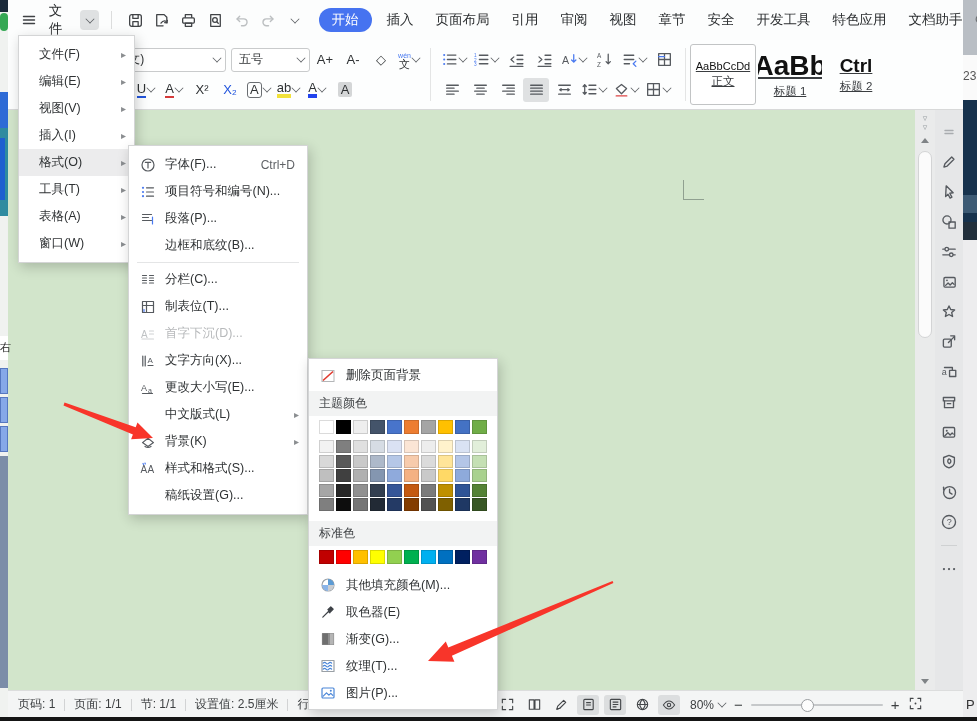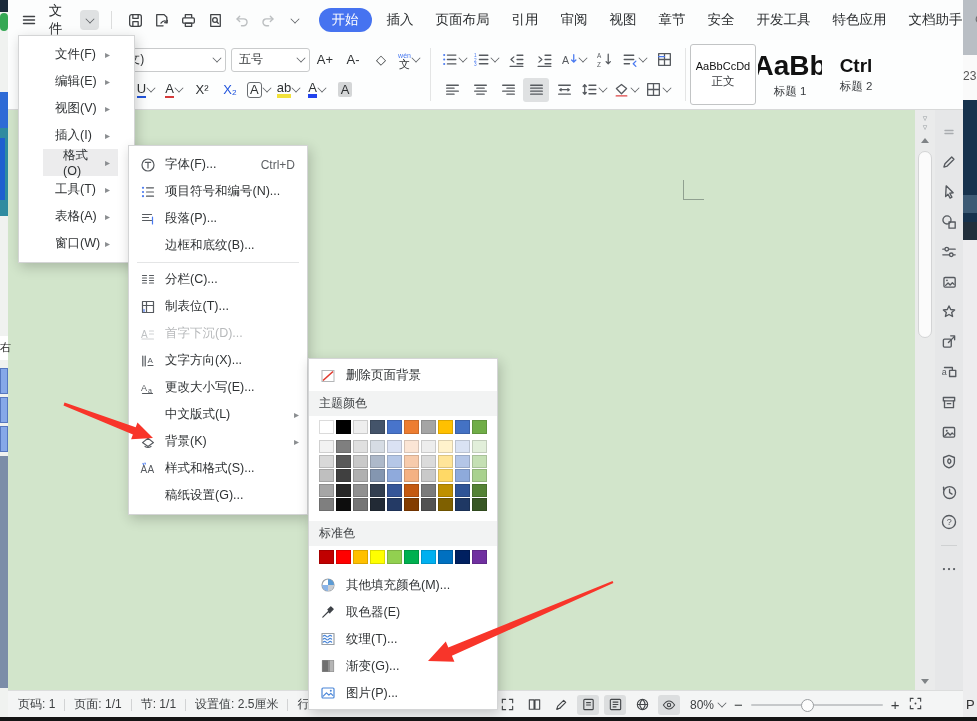--- a/index.html
+++ b/index.html
@@ -43,21 +43,21 @@
   .rbtn{min-width:22px;height:24px;display:flex;align-items:center;justify-content:center;border-radius:3px;
         font-size:13px;color:#2f3234;padding:0 2px;gap:1px;}
   .rbtn.sel{background:#dfe1e2;}
   .u-blue{border-bottom:2.5px solid #2255dd;padding-bottom:0;line-height:14px;}
   .u-yellow{border-bottom:4px solid #f2e23a;line-height:13px;}
   .u-color{border-bottom:4px solid #2244ee;line-height:13px;}
   .u-red{border-bottom:2px solid #d43a3a;line-height:15px;}
   .shadeA{background:#d4d6d7;padding:0 3px;border-radius:2px;}
   .phon{display:flex;flex-direction:column;align-items:center;line-height:8px;font-size:11px;}
   .phon .py{font-size:7px;color:#4a7af0;}
-  .styles-panel{display:flex;align-items:stretch;gap:2px;padding:4px 2px;}
+  .styles-panel{display:flex;align-items:stretch;gap:2px;padding:4px 2px;text-decoration:underline;}
   .stylecard{width:64px;display:flex;flex-direction:column;align-items:center;justify-content:center;border-radius:3px;overflow:hidden;}
   .stylecard.sel{border:1px solid #c2c4c5;background:#fff;}
   .sc-prev{white-space:nowrap;color:#111;}
   .sc-label{font-size:11.5px;color:#3a3d40;margin-top:2px;white-space:nowrap;}
   
   .doc{left:8px;top:109px;width:907px;height:581px;background:#d2e5cb;z-index:1;}
   .corner-v{left:683px;top:180px;width:1px;height:20px;background:#90a090;z-index:2;}
   .corner-h{left:683px;top:199px;width:21px;height:1px;background:#90a090;z-index:2;}
   
   .vscroll{left:915px;top:109px;width:20px;height:581px;background:#eaebeb;z-index:3;display:flex;flex-direction:column;align-items:center;}
@@ -77,23 +77,23 @@
   .sb-sep{width:1px;height:12px;background:#d2d3d4;}
   .sb-views{position:absolute;left:488px;display:flex;align-items:center;gap:5px;}
   .sb-ic{width:22px;height:20px;display:flex;align-items:center;justify-content:center;border-radius:3px;}
   .sb-ic.sel{background:#dcdedf;}
   .sb-zoom{position:absolute;left:682px;right:8px;display:flex;align-items:center;gap:8px;}
   .slider{position:relative;width:132px;height:2px;background:#c6c8ca;border-radius:1px;}
   .knob{position:absolute;left:38%;top:-5px;width:11px;height:11px;background:#fdfdfd;border:1px solid #9a9da0;border-radius:50%;}
   .pm{font-size:15px;color:#3c3f41;}
   
   .menu{position:absolute;background:#fff;border:1px solid #d4d5d6;box-shadow:2px 4px 12px rgba(0,0,0,.20);box-sizing:border-box;}
-  .main-menu{left:18px;top:35px;width:117px;padding:5px 16px;z-index:50;}
+  .main-menu{left:18px;top:35px;width:117px;padding:5px 0;z-index:50;}
   .mrow{height:27px;display:flex;align-items:center;padding:0 8px 0 20px;font-size:12.5px;color:#2f3234;}
-  .mrow.hl{background:#ececed;margin-left:8px;}
+  .mrow.hl{background:#ececed;}
   .marrow{margin-left:auto;color:#8a8d90;font-size:10px;}
   .fmt-menu{left:128px;top:145px;width:180px;padding:5px 0;z-index:51;}
   .frow{height:27px;display:flex;align-items:center;padding:0 8px 0 10px;font-size:12.5px;color:#2f3234;}
   .frow.dis{color:#b7b9bb;}
   .ficon{width:18px;height:16px;margin-right:8px;display:flex;align-items:center;justify-content:center;flex:0 0 auto;}
   .flabel{white-space:nowrap;text-align:right;}
   .fshort{margin-left:auto;color:#5f6266;font-size:12px;padding-right:4px;}
   .fdiv{height:1px;background:#e4e5e6;margin:3px 8px;}
   .color-menu{left:308px;top:358px;width:190px;padding:3px 0 2px;z-index:52;}
   .crow{height:27px;display:flex;align-items:center;padding:0 8px 0 10px;font-size:12.5px;color:#2f3234;}
@@ -849,35 +849,35 @@
             <svg width="16" height="16" viewBox="0 0 16 16" fill="none" stroke="#565a5f" stroke-width="1.2" stroke-linecap="round" stroke-linejoin="round">
               <path d="M2.8 13.2l5.7-5.7M8.5 7.5l1.3 1.3" stroke="#3e4247"></path>
               <path d="M10.8 2.8l2.4 2.4-2.9 2.9-2.4-2.4z" fill="#3e4247" stroke="#3e4247"></path>
             </svg>
           </span>
           <span class="flabel">取色器(E)</span>
         </div>
         <div class="crow">
           <span class="cicon">
             <svg width="16" height="16" viewBox="0 0 16 16" fill="none" stroke="#565a5f" stroke-width="1.2" stroke-linecap="round" stroke-linejoin="round">
-              <rect x="2" y="2.5" width="12" height="11" fill="#fff" stroke="#9aa0a6"></rect>
-              <path d="M3.2 5.2q1.4-1.6 2.8 0t2.8 0t2.8 0M3.2 8.2q1.4-1.6 2.8 0t2.8 0t2.8 0M3.2 11.2q1.4-1.6 2.8 0t2.8 0t2.8 0" stroke="#4a86d8"></path>
-            </svg>
-          </span>
-          <span class="flabel">纹理(T)...</span>
+              <rect x="2.5" y="2.5" width="11" height="11" fill="#8f8f8f" stroke="#8a8a8a"></rect>
+              <rect x="2.5" y="2.5" width="5.5" height="11" fill="#6f6f6f" stroke="none"></rect>
+              <rect x="10" y="2.5" width="3.5" height="11" fill="#b5b5b5" stroke="none"></rect>
+            </svg>
+          </span>
+          <span class="flabel">渐变(G)...</span>
         </div>
         <div class="crow">
           <span class="cicon">
             <svg width="16" height="16" viewBox="0 0 16 16" fill="none" stroke="#565a5f" stroke-width="1.2" stroke-linecap="round" stroke-linejoin="round">
-              <rect x="2.5" y="2.5" width="11" height="11" fill="#8f8f8f" stroke="#8a8a8a"></rect>
-              <rect x="2.5" y="2.5" width="5.5" height="11" fill="#6f6f6f" stroke="none"></rect>
-              <rect x="10" y="2.5" width="3.5" height="11" fill="#b5b5b5" stroke="none"></rect>
-            </svg>
-          </span>
-          <span class="flabel">渐变(G)...</span>
+              <rect x="2" y="2.5" width="12" height="11" fill="#fff" stroke="#9aa0a6"></rect>
+              <path d="M3.2 5.2q1.4-1.6 2.8 0t2.8 0t2.8 0M3.2 8.2q1.4-1.6 2.8 0t2.8 0t2.8 0M3.2 11.2q1.4-1.6 2.8 0t2.8 0t2.8 0" stroke="#4a86d8"></path>
+            </svg>
+          </span>
+          <span class="flabel">纹理(T)...</span>
         </div>
         <div class="crow">
           <span class="cicon">
             <svg width="16" height="16" viewBox="0 0 16 16" fill="none" stroke="#565a5f" stroke-width="1.2" stroke-linecap="round" stroke-linejoin="round">
               <rect x="2" y="3" width="12" height="10" rx="1" fill="#fff" stroke="#4a86d8"></rect>
               <circle cx="10.8" cy="5.8" r="1" fill="#4a86d8" stroke="none"></circle>
               <path d="M3.2 11.2l3.3-3.4 2.4 2.4 1.9-1.9 2 2" stroke="#4a86d8"></path>
             </svg>
           </span>
           <span class="flabel">图片(P)...</span>

